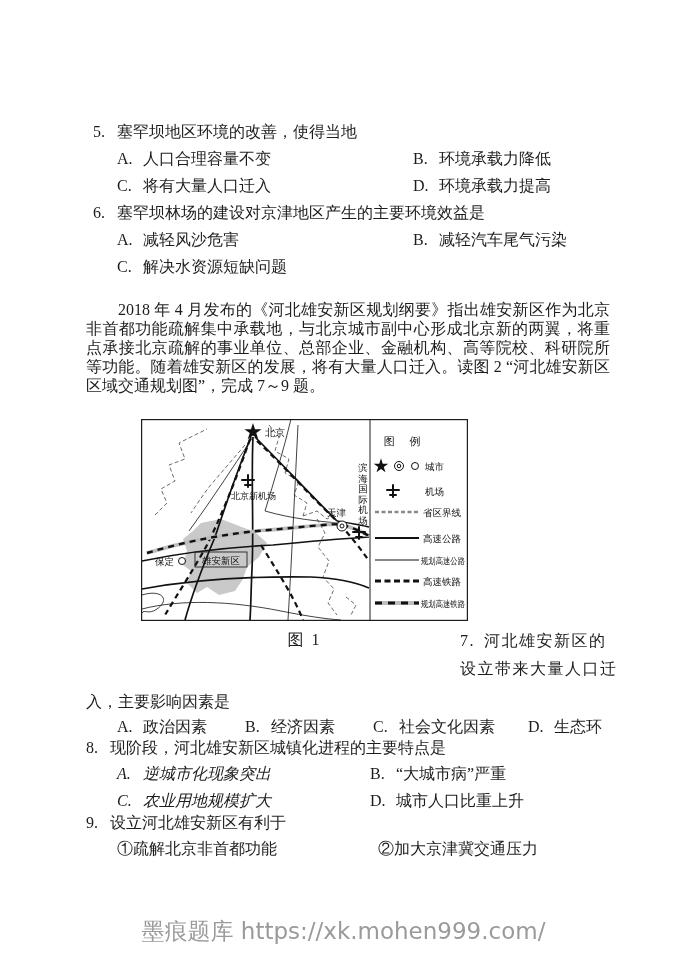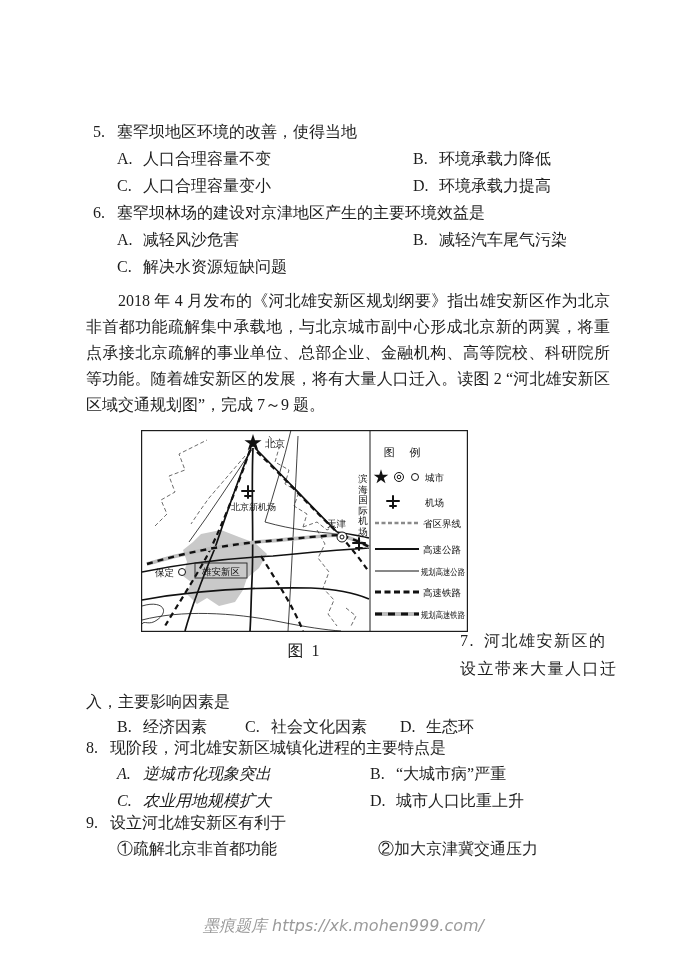--- a/index.html
+++ b/index.html
@@ -13,33 +13,33 @@
   .qstem  { line-height:27px; margin-left:7px; }
   .qnum   { display:inline-block; min-width:24px; }
   .optrow { display:flex; line-height:27px; margin-left:31px; }
   .olabel { display:inline-block; min-width:26px; }
   .c296   { width:296px; }
   .c253   { width:253px;font-style:italic; }
   .c261   { width:261px; }
   .w128   { width:128px; }
   .w127   { width:128px; }
   .w155   { width:155px; }
-  .passage{ margin-top:8px; line-height:26px; text-align:justify; text-indent:2em; }
-  
-  .figure { position:absolute; left:130px; top:430px; width:265px;padding-left:11px; }
+  .passage{ margin-top:20px; line-height:19px; text-align:justify; text-indent:2em; }
+  
+  .figure { position:absolute; left:130px; top:419px; width:265px;padding-left:11px; }
   .figcaption { width:327px; text-align:center; line-height:22px; margin-top:4px; letter-spacing:2px; }
   .q7intro { position:absolute; left:460px; top:627px; width:178px; line-height:28px; letter-spacing:1.5px; }
   .blockC { position:absolute; left:86px; top:689px; width:524px; line-height:25px; }
   .optrow7 { display:flex; margin-left:31px; line-height:25px; }
   .tight { margin-top:-4px; }
   
   .footer {
     position:absolute; left:0; top:916px; width:687px; text-align:center;
     font-family:"DejaVu Sans","Liberation Sans",sans-serif;
-    font-size:16px; color:#9a9a9a;font-style:italic;
+    font-size:23px; color:#9a9a9a;
   }
   .footer a { color:#9a9a9a; text-decoration:none; }
   
   svg text { font-family:"Liberation Serif","DejaVu Serif",serif; fill:#111; }
   .mb  { fill:none; stroke:#5a5a5a; stroke-width:0.9; stroke-dasharray:4,2.5; }
   .rt  { fill:none; stroke:#111; stroke-width:0.8; }
   .rd  { fill:none; stroke:#111; stroke-width:1.7; }
   .rl  { fill:none; stroke:#111; stroke-width:2.2; stroke-dasharray:5.5,4; }
   .prg { fill:none; stroke:#bdbdbd; stroke-width:3.6; }
   .prb { fill:none; stroke:#111; stroke-width:2.4; stroke-dasharray:6,5; }
@@ -51,21 +51,21 @@
 
 <div class="page">
 
   <div class="blockA">
     <div class="qstem"><span class="qnum">5.</span><span>塞罕坝地区环境的改善，使得当地</span></div>
     <div class="optrow">
       <span class="c296"><span class="olabel">A.</span><span>人口合理容量不变</span></span>
       <span><span class="olabel">B.</span><span>环境承载力降低</span></span>
     </div>
     <div class="optrow">
-      <span class="c296"><span class="olabel">C.</span><span>人口合理容量变小</span></span>
+      <span class="c296"><span class="olabel">C.</span><span>将有大量人口迁入</span></span>
       <span><span class="olabel">D.</span><span>环境承载力提高</span></span>
     </div>
     <div class="qstem"><span class="qnum">6.</span><span>塞罕坝林场的建设对京津地区产生的主要环境效益是</span></div>
     <div class="optrow">
       <span class="c296"><span class="olabel">A.</span><span>减轻风沙危害</span></span>
       <span><span class="olabel">B.</span><span>减轻汽车尾气污染</span></span>
     </div>
     <div class="optrow">
       <span class="c296"><span class="olabel">C.</span><span>解决水资源短缺问题</span></span>
     </div>
@@ -190,20 +190,21 @@
   </div>
 
   <div class="q7intro">
     <div><span class="qnum">7.</span><span>河北雄安新区的</span></div>
     <div>设立带来大量人口迁</div>
   </div>
 
   <div class="blockC">
     <div>入，主要影响因素是</div>
     <div class="optrow7">
+      <span class="w128"><span class="olabel">A.</span><span>政治因素</span></span>
       <span class="w127"><span class="olabel">B.</span><span>经济因素</span></span>
       <span class="w155"><span class="olabel">C.</span><span>社会文化因素</span></span>
       <span><span class="olabel">D.</span><span>生态环</span></span>
     </div>
     <div class="tight"><span class="qnum">8.</span><span>现阶段，河北雄安新区城镇化进程的主要特点是</span></div>
     <div class="optrow">
       <span class="c253"><span class="olabel">A.</span><span>逆城市化现象突出</span></span>
       <span><span class="olabel">B.</span><span>“大城市病”严重</span></span>
     </div>
     <div class="optrow">

